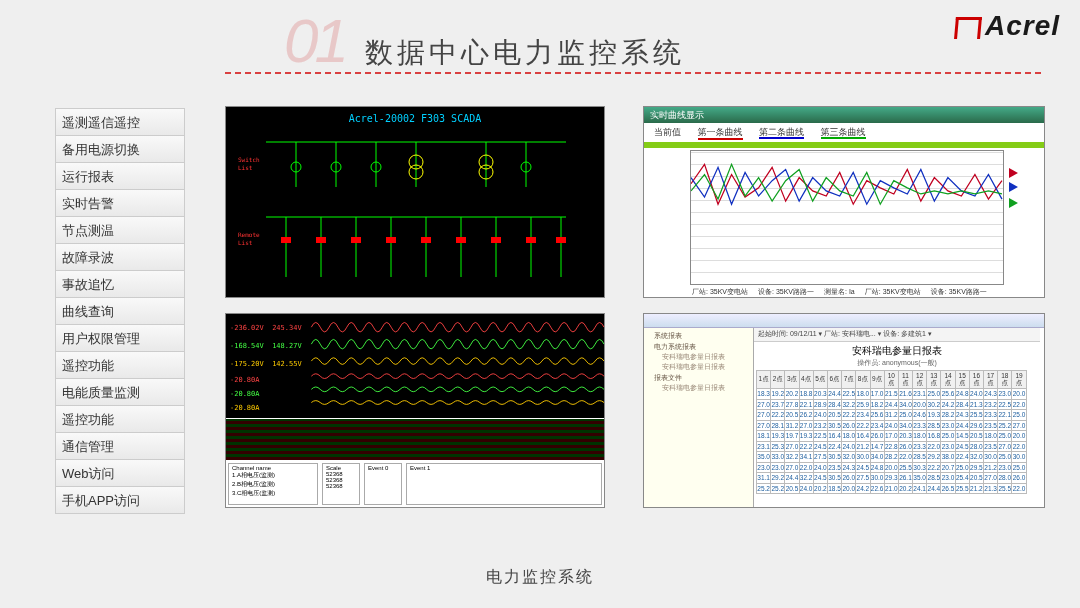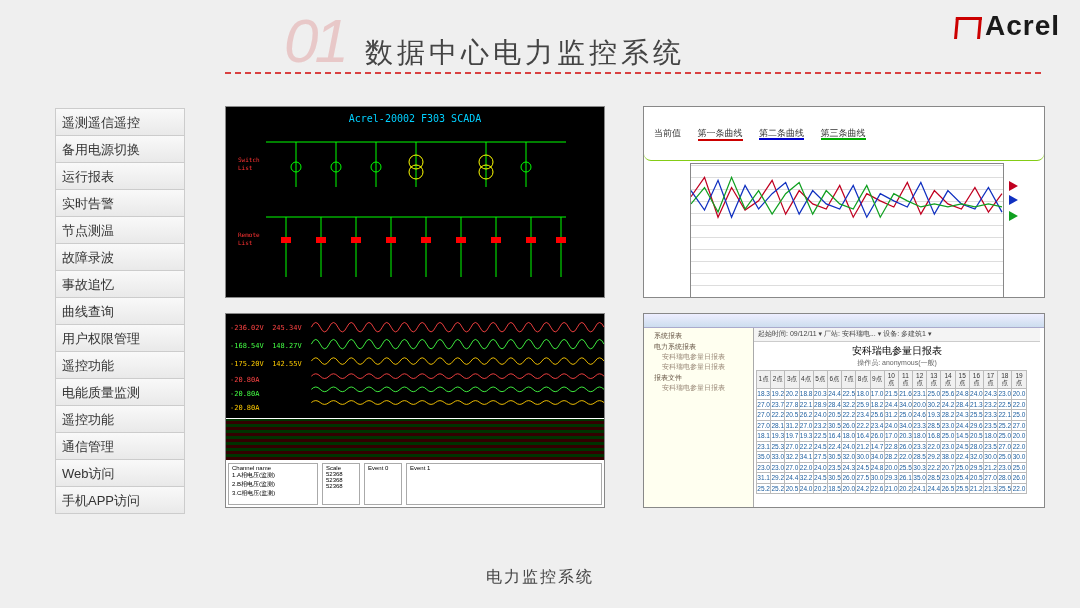--- a/index.html
+++ b/index.html
@@ -15,20 +15,21 @@
   position: relative;
   height: 60px;
   width: 100%;
 }
 .logo {
   position: absolute;
   right: 20px;
   top: 10px;
   font-weight: 900;
   font-size: 28px;
+  font-style: italic;
   color: #1a1a1a;
   letter-spacing: 1px;
 }
 .logo-mark {
   display: inline-block;
   width: 26px;
   height: 22px;
   border: 3px solid #c00;
   border-bottom: none;
   margin-right: 4px;
@@ -95,21 +96,21 @@
 .panel { border: 1px solid #888; position: relative; overflow: hidden; }
 
 
 .scada { background: #000; }
 .scada-title { color: #00d0ff; font-size: 10px; text-align: center; padding-top: 6px; font-family: monospace; }
 .scada svg { position: absolute; top: 20px; left: 0; }
 
 
 .linechart { background: #fff; }
 .win-bar { height: 16px; background: linear-gradient(#4a8, #2a6a4a); color: #fff; font-size: 9px; padding-left: 6px; line-height: 16px; }
-.legend { font-size: 9px; padding: 20px 10px; color: #333; border-bottom: 1px solid #84cc16; border-radius: 7px; }
+.legend { font-size: 9px; padding: 3px 10px; color: #333; border-bottom: 6px solid #84cc16; }
 .legend span { margin-right: 14px; }
 .legend .b1 { border-bottom: 2px solid #c00; padding-bottom: 1px; }
 .legend .b2 { border-bottom: 2px solid #00c; }
 .legend .b3 { border-bottom: 2px solid #0a0; }
 .chart-body { position: relative; height: 135px; margin-top: 2px; }
 .yaxis { position: absolute; left: 10px; top: 0; font-size: 8px; color: #333; }
 .yaxis div { height: 12.5px; }
 .chart-lines { position: absolute; left: 46px; top: 0; right: 40px; bottom: 0; border: 1px solid #888; background: repeating-linear-gradient(0deg, transparent 0 11px, #ddd 11px 12px); }
 .marker { position: absolute; right: 26px; width: 0; height: 0; border-top: 5px solid transparent; border-bottom: 5px solid transparent; }
 .footer-info { font-size: 7px; color: #333; padding: 2px 48px; display: flex; flex-wrap: wrap; gap: 0 10px; }
@@ -230,20 +231,21 @@
       <g fill="#f33" font-size="6" font-family="monospace">
         <text x="12" y="35">Switch</text>
           <text x="12" y="43">List</text>
         <text x="12" y="110">Remote</text>
           <text x="12" y="118">List</text>
       </g>
     </svg>
   </div>
 
   <div class="panel linechart">
+    <div class="win-bar">实时曲线显示</div>
     <div class="legend">
       <span>当前值</span>
       <span class="b1">第一条曲线</span>
       <span class="b2">第二条曲线</span>
       <span class="b3">第三条曲线</span>
     </div>
     <div class="chart-body">
       <div class="chart-lines">
         <svg width="100%" height="100%" viewBox="0 0 300 130" preserveAspectRatio="none">
           <polyline fill="none" stroke="#c00020" stroke-width="1.2" points="0,32 13,13 26,52 39,23 52,45 65,36 78,16 91,49 104,26 117,39 130,44 143,21 156,52 169,29 182,36 195,42 208,18 221,49 234,26 247,39 260,44 273,23 286,47 299,29"></polyline>

